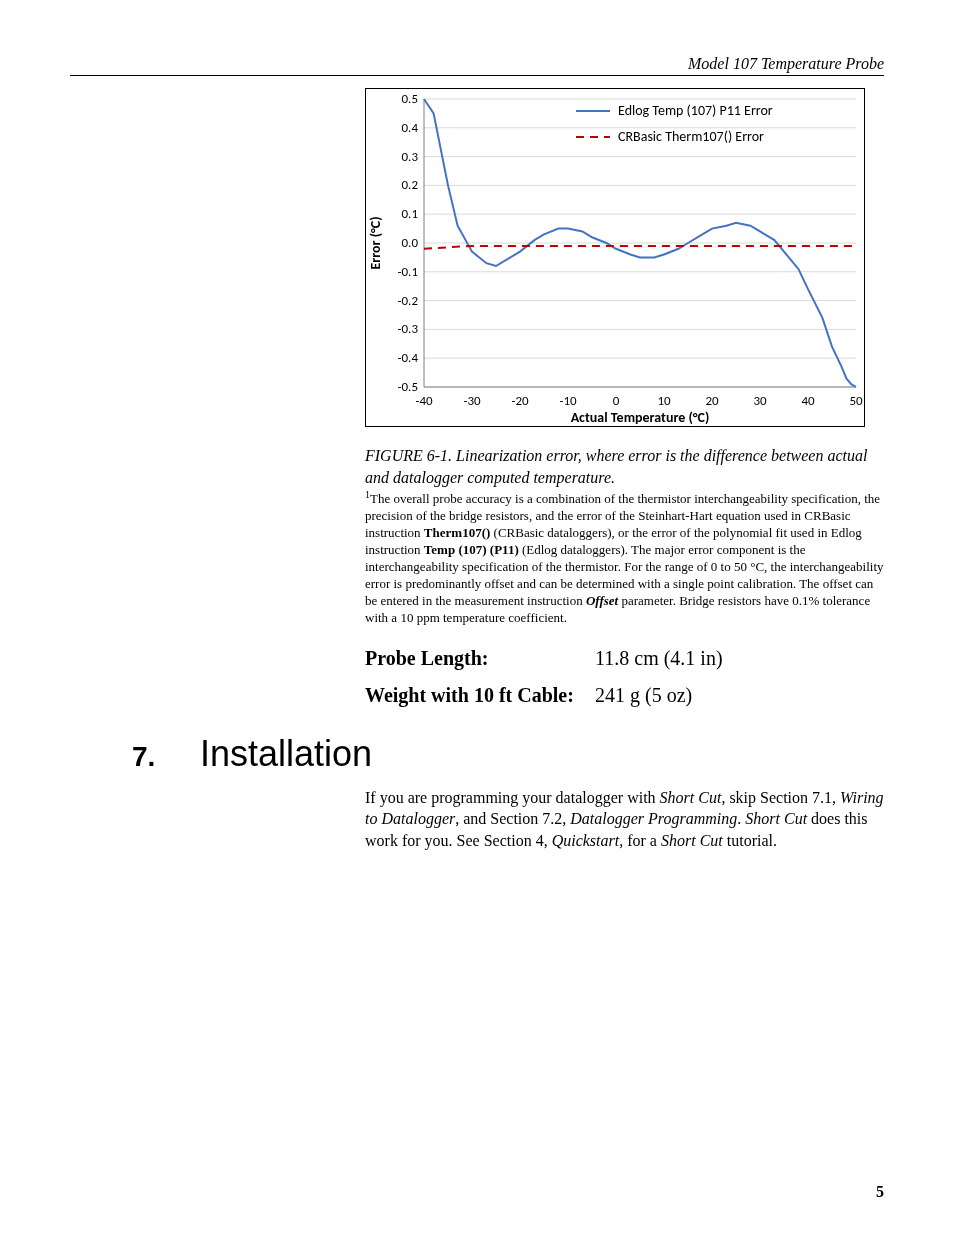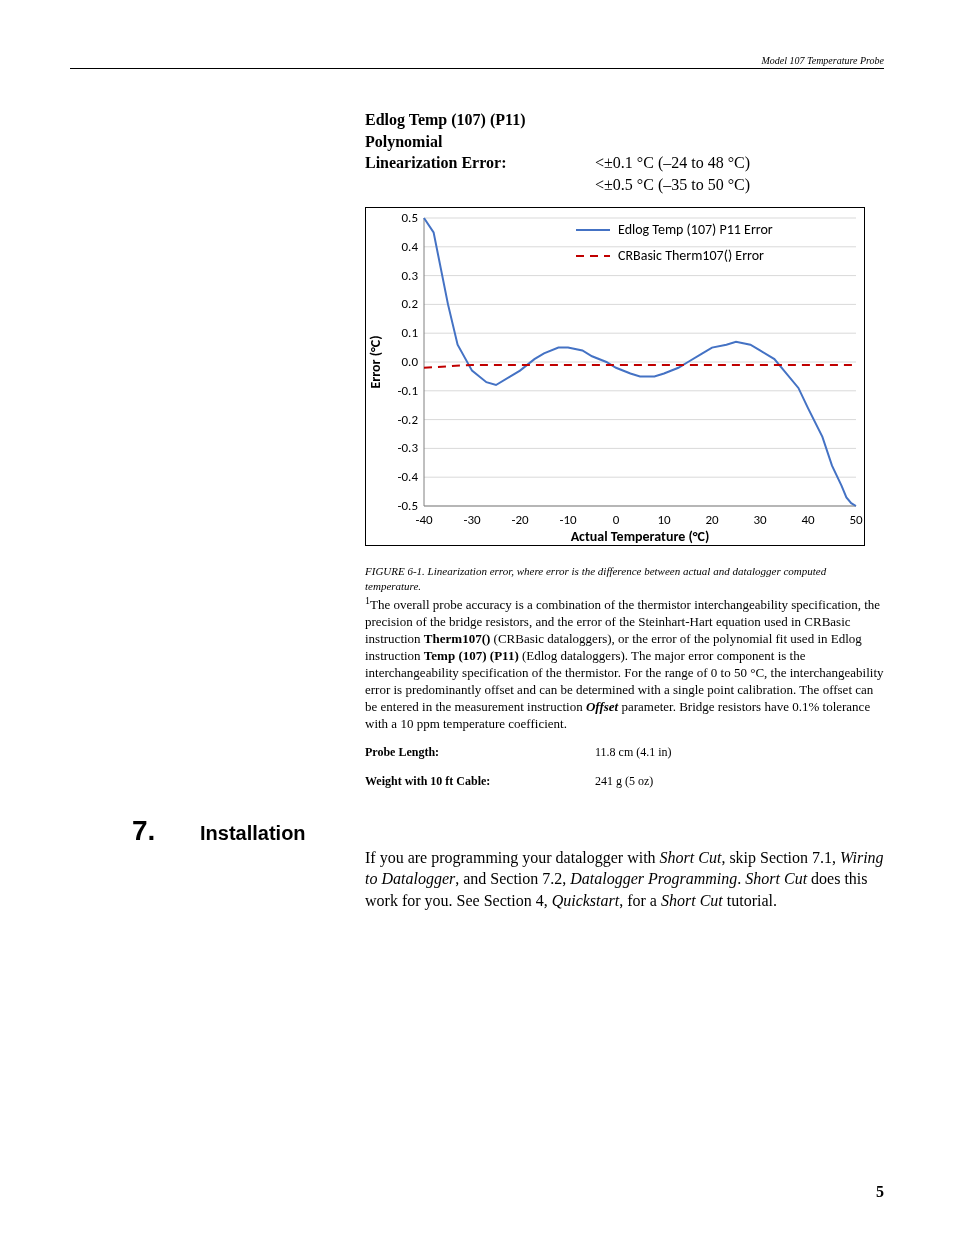--- a/index.html
+++ b/index.html
@@ -1,62 +1,46 @@
 <!DOCTYPE html>
 <html><head>
 <meta charset="utf-8">
 <style>
 html,body{margin:0;padding:0;background:#fff;font-family:"Times New Roman",Times,serif;color:#000}
 .page{width:954px;height:1235px;position:relative;box-sizing:border-box;padding:55px 70px 0 70px}
-.hdr{border-bottom:1px solid #000;text-align:right;font-style:italic;font-size:10px;padding-bottom:2px}
+.hdr{border-bottom:1px solid #000;text-align:right;font-style:italic;font-size:16px;padding-bottom:2px}
 .content{margin-left:295px}
 .specblock{margin-top:40px;font-size:16px}
 .specblock .row{display:flex;line-height:1.35}
 .specblock .lab{width:230px;font-weight:bold}
 .specblock .val{}
 .chart-wrap{width:498px;height:337px;margin-top:12px;border:1px solid #000;position:relative;background:#fff;font-family:Calibri,Arial,sans-serif}
 .chart-wrap svg{display:block}
-.fig-caption{font-style:italic;font-size:11px;margin-top:18px;line-height:1.35}
+.fig-caption{font-style:italic;font-size:16px;margin-top:18px;line-height:1.35}
 .footnote{font-size:13px;line-height:1.3;}
 .footnote sup{font-size:10px}
-.dims{margin-top:12px;font-size:12px}
+.dims{margin-top:20px;font-size:20px}
 .dims .row{display:flex;margin-bottom:14px}
 .dims .lab{width:230px;font-weight:bold}
 .h-section{display:flex;align-items:baseline;margin-top:26px}
 .h-num{font-family:Arial,Helvetica,sans-serif;font-weight:bold;font-size:28px;width:68px;margin-left:62px}
-.h-title{font-family:Arial,Helvetica,sans-serif;font-weight:bold;font-size:20px}
-.body-para{margin-left:295px;font-size:16px;line-height:1.35;}
+.h-title{font-family:Arial,Helvetica,sans-serif;font-weight:normal;font-size:36px}
+.body-para{margin-left:295px;font-size:16px;line-height:1.35;margin-top:12px}
 .pageno{position:absolute;bottom:34px;right:70px;font-weight:bold;font-size:16px}
 </style>
 </head>
 <body>
 
 <div class="page">
   <div class="hdr">
     <span>Model 107 Temperature Probe</span>
   </div>
 
   <div class="content">
 
-    <div class="specblock">
-      <div class="row">
-          <span class="lab">Edlog Temp (107) (P11)</span>
-        </div>
-      <div class="row">
-          <span class="lab">Polynomial</span>
-        </div>
-      <div class="row">
-        <span class="lab">Linearization Error:</span>
-        <span class="val">&lt;±0.1 °C (–24 to 48 °C)</span>
-      </div>
-      <div class="row">
-        <span class="lab">&nbsp;</span>
-        <span class="val">&lt;±0.5 °C (–35 to 50 °C)</span>
-      </div>
-    </div>
 
     <div class="chart-wrap">
       <svg id="chart-svg" width="498" height="337" viewBox="0 0 498 337">
           <line x1="58" y1="298" x2="490" y2="298" stroke="#d9d9d9" stroke-width="1"></line>
           <text x="52" y="302" text-anchor="end" font-size="13" font-family="Calibri,Arial">-0.5</text>
           <line x1="58" y1="269.2" x2="490" y2="269.2" stroke="#d9d9d9" stroke-width="1"></line>
           <text x="52" y="273.2" text-anchor="end" font-size="13" font-family="Calibri,Arial">-0.4</text>
           <line x1="58" y1="240.4" x2="490" y2="240.4" stroke="#d9d9d9" stroke-width="1"></line>
           <text x="52" y="244.4" text-anchor="end" font-size="13" font-family="Calibri,Arial">-0.3</text>
           <line x1="58" y1="211.60000000000002" x2="490" y2="211.60000000000002" stroke="#d9d9d9" stroke-width="1"></line>

